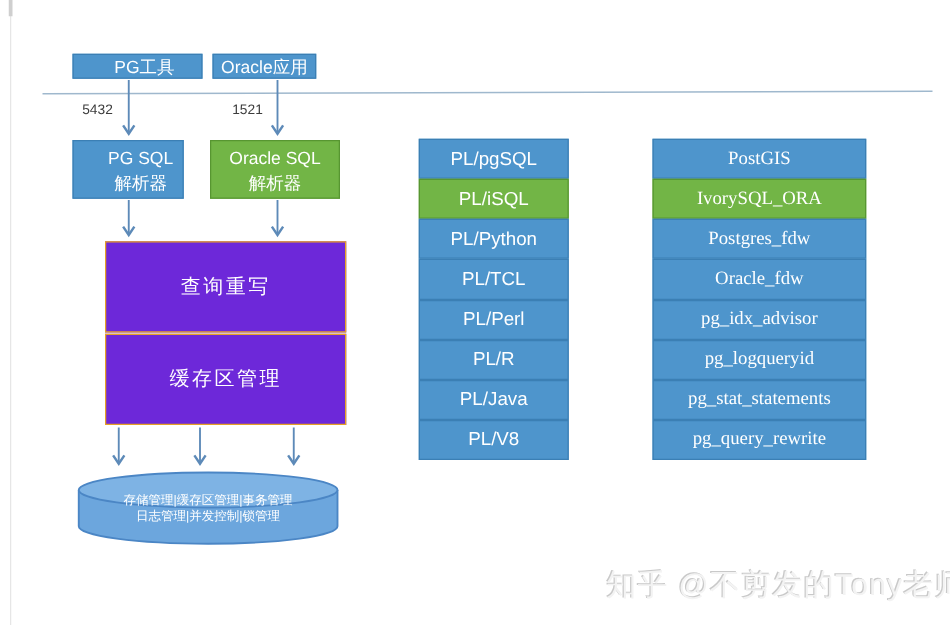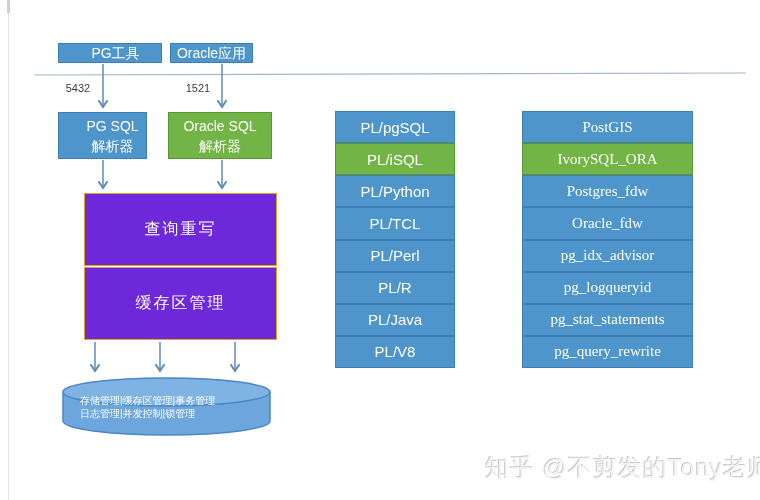--- a/index.html
+++ b/index.html
@@ -23,21 +23,21 @@
     display:flex;flex-direction:column;gap:1px;}
   .stage{flex:1;background:#6d28d9;border:1px solid #e7a125;color:#fff;
     display:flex;align-items:center;justify-content:center;font-size:16px;letter-spacing:2px;margin-left:24px;}
   
   .col{position:absolute;display:flex;flex-direction:column;gap:0;}
   .col .row{flex:1;display:flex;align-items:center;justify-content:center;
     color:#fff;font-size:15px;box-sizing:border-box;}
   #languages{left:335px;top:111px;width:120px;height:257px;}
   #extensions{left:522px;top:111px;width:171px;height:257px;font-family:Liberation Serif, serif;}
   
-  #storage-text{position:absolute;left:80px;top:394px;width:173px;text-align:left;
+  #storage-text{position:absolute;left:80px;top:394px;width:173px;text-align:center;
     color:#ffffff;font-size:10px;line-height:13px;}
   
   #watermark{position:absolute;left:485px;top:452px;width:262px;height:32px;
     font-size:24px;letter-spacing:1px;color:#f3f3f3;white-space:nowrap;
     text-shadow:-1px -1px 0 #c9c9c9,1px 1px 0 #ffffff;}
   
   #edge-line{left:8px;top:0;width:1px;height:500px;background:#e6e6e6;}
   #edge-cap{left:7px;top:0;width:3px;height:13px;background:#cfcfcf;}
   svg{position:absolute;left:0;top:0;}
 </style>

